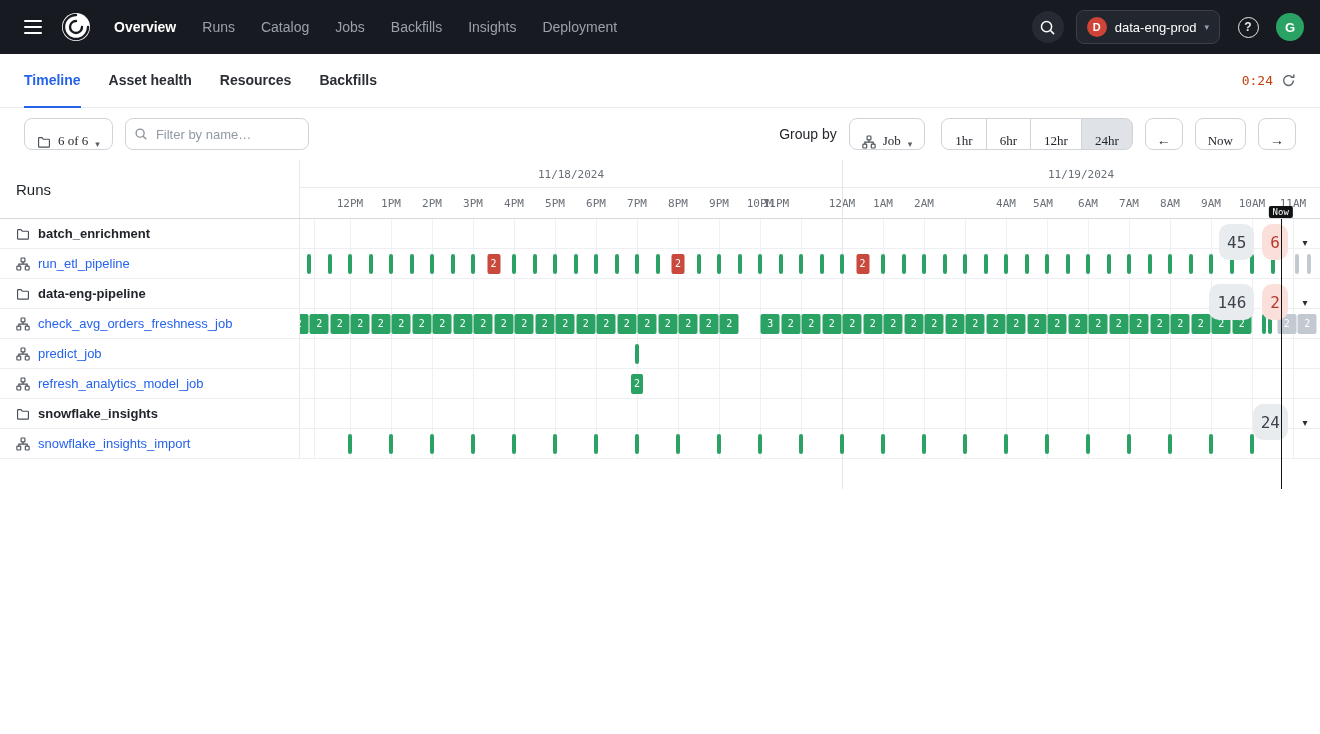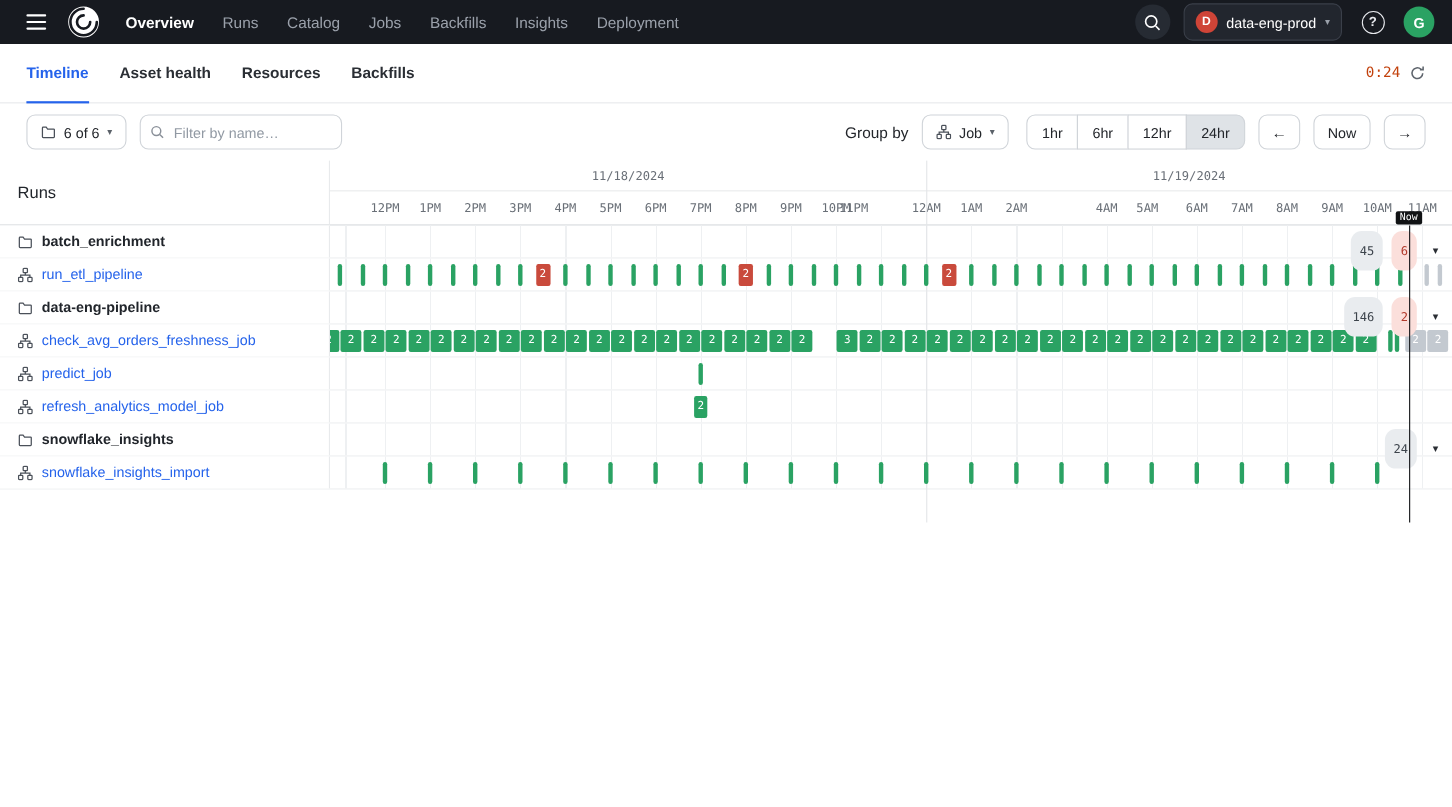--- a/index.html
+++ b/index.html
@@ -1,19 +1,19 @@
 <!DOCTYPE html>
 <html><head>
 <meta charset="utf-8">
 <style>
   *{box-sizing:border-box;margin:0;padding:0}
   html,body{width:1320px;height:734px;overflow:hidden;background:#fff;
     font-family:"Liberation Sans",sans-serif;color:#21252b}
   
-  .nav{height:40px;background:#171a20;display:flex;align-items:center;padding:0 16px;gap:10px}
+  .nav{height:54px;background:#171a20;display:flex;align-items:center;padding:0 16px;gap:10px}
   .hamburger{width:34px;height:34px;display:flex;flex-direction:column;justify-content:center;align-items:center;gap:4px;cursor:pointer}
   .hamburger span{display:block;width:18px;height:2px;background:#fff;border-radius:1px}
   .logo{width:32px;height:32px;display:flex;align-items:center;justify-content:center;cursor:pointer}
   .nav-links{display:flex;gap:26px;margin-left:12px}
   .nav-link{font-size:14px;color:#9ba1ab;cursor:pointer;white-space:nowrap}
   .nav-link.active{color:#fff;font-weight:700}
   .nav-right{display:flex;align-items:center;gap:12px;margin-left:auto}
   .icon-btn{width:32px;height:32px;border-radius:50%;background:#262b33;display:flex;align-items:center;justify-content:center;cursor:pointer}
   .deploy-pill{display:flex;align-items:center;gap:8px;background:#22262e;border:1px solid #3a3f49;border-radius:8px;height:34px;padding:0 10px;color:#fff;font-size:13px;cursor:pointer}
   .deploy-avatar{width:20px;height:20px;border-radius:50%;background:#cf4437;color:#fff;font-size:11px;font-weight:700;display:flex;align-items:center;justify-content:center}
@@ -25,21 +25,21 @@
   
   .tabbar{height:54px;border-bottom:1px solid #e7e9eb;display:flex;align-items:stretch;padding:0 24px}
   .tabs{display:flex;gap:28px;height:100%}
   .tab{display:flex;align-items:center;font-size:14px;font-weight:600;color:#2a2e34;cursor:pointer;border-bottom:2px solid transparent;margin-bottom:-1px;white-space:nowrap}
   .tab.active{color:#2563eb;border-bottom-color:#2563eb}
   .tab-right{margin-left:auto;display:flex;align-items:center;gap:8px}
   .countdown{font-family:"DejaVu Sans Mono",monospace;font-size:13px;color:#c2410c}
   .refresh-icon{display:flex;align-items:center;cursor:pointer}
   
   .toolbar{display:flex;align-items:center;gap:12px;padding:10px 24px}
-  .btn{height:32px;border:1px solid #d0d4d9;border-radius:8px;background:#fff;display:inline-flex;align-items:center;gap:7px;padding:0 12px;font-size:13px;color:#23262b;cursor:pointer;font-family:Liberation Sans, sans-serif;white-space:nowrap}
+  .btn{height:32px;border:1px solid #d0d4d9;border-radius:8px;background:#fff;display:inline-flex;align-items:flex-end;gap:7px;padding:0 12px;font-size:13px;color:#23262b;cursor:pointer;font-family:Liberation Serif, serif;white-space:nowrap}
   .btn.active{background:#dfe3e7}
   .btn-icon{display:flex;align-items:center}
   .filter-wrap{position:relative}
   .filter-input{height:32px;width:184px;border:1px solid #d0d4d9;border-radius:8px;padding:0 10px 0 30px;font-size:13px;font-family:inherit;color:#23262b;outline:none}
   .filter-input::placeholder{color:#9199a3}
   .search-glyph{position:absolute;left:9px;top:9px;display:flex}
   .spacer{flex:1}
   .groupby-label{font-size:14px;color:#23262b;margin-left:4px}
   .range-group{display:flex;margin-left:4px}
   .range-group .btn{border-radius:0;margin-left:-1px;padding:0 13px}
@@ -62,21 +62,21 @@
   .t-row.group .name{font-weight:700;color:#21252b;cursor:pointer}
   .t-row.job .name{color:#2563eb;cursor:pointer}
   .t-row.adhoc .name{color:#21252b}
   .row-track{position:relative;flex:1;overflow:hidden;
     background-image:repeating-linear-gradient(to right,#eef0f2 0,#eef0f2 1px,transparent 1px,transparent 41px);
     background-position:50px 0}
   .mark{position:absolute;top:5px;height:20px;border-radius:2px;transform:translateX(-50%);
     font-family:"DejaVu Sans Mono",monospace;font-size:10px;line-height:20px;color:#fff;text-align:center;z-index:1;cursor:pointer}
   .row-badges{position:absolute;right:6px;top:5px;display:flex;gap:8px;align-items:center;z-index:2}
   .badge{height:36px;border-radius:10px;padding:0 8px;display:flex;align-items:center;
-    font-family:"DejaVu Sans Mono",monospace;font-size:11px;background:#e9ecef;color:#3c434b}
+    font-family:"DejaVu Sans Mono",monospace;font-size:16px;background:#e9ecef;color:#3c434b}
   .badge.red{background:#fbdfdb;color:#b23a2c}
   .caret-btn{width:18px;height:18px;display:flex;align-items:center;justify-content:center;color:#2a2e34;font-size:10px;cursor:pointer}
   .day-sep{position:absolute;top:0;width:1px;background:#e3e5e8}
   .now-line{position:absolute;width:1px;background:#101214;z-index:3}
   .now-tag{position:absolute;background:#101214;color:#fff;font-family:"DejaVu Sans Mono",monospace;font-size:9px;padding:1px 4px;border-radius:2px;transform:translateX(-50%);z-index:4;white-space:nowrap}
 </style>
 </head>
 <body>
 
 <div class="nav">

